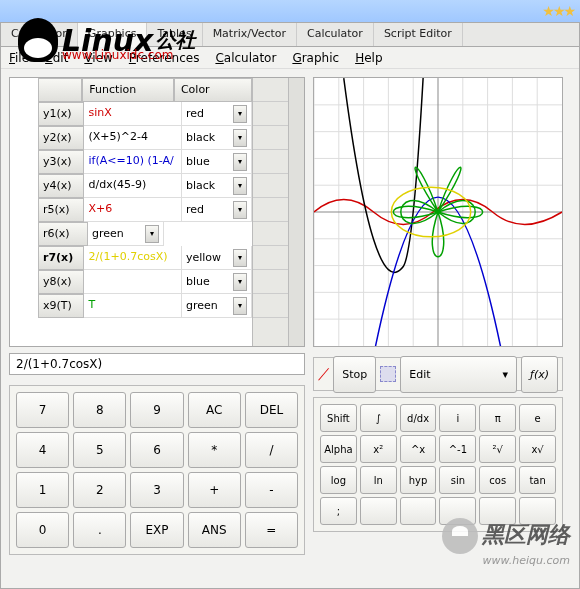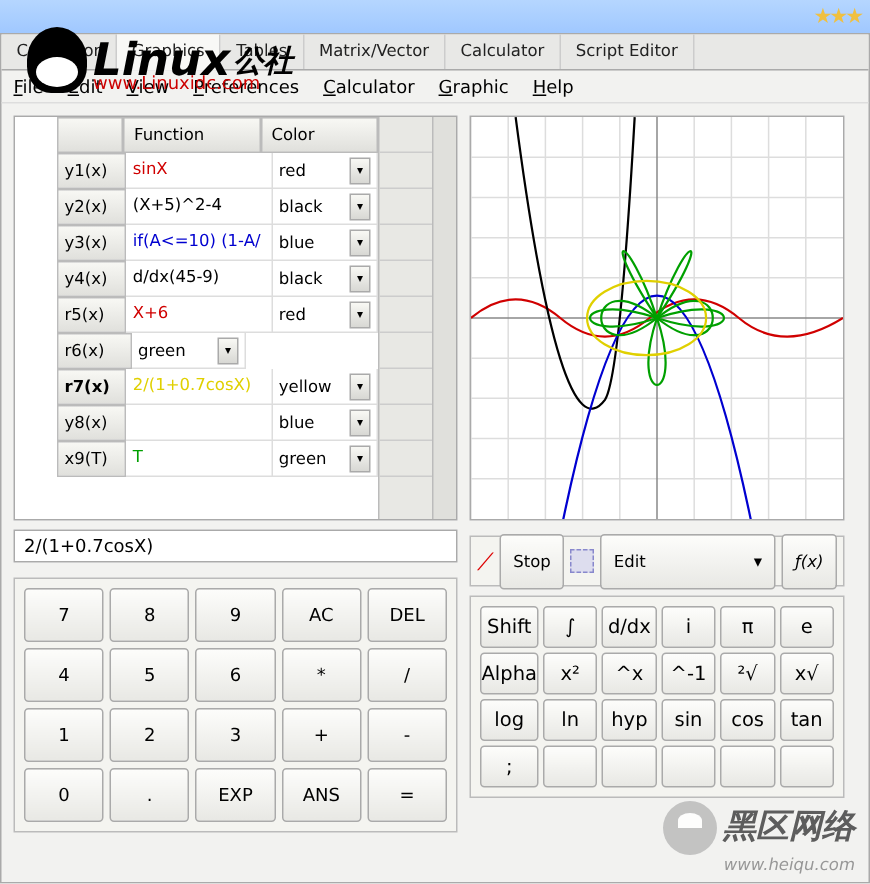--- a/index.html
+++ b/index.html
@@ -34,27 +34,27 @@
 .input-line { margin-top: 6px; border: 1px solid #aaa; background: #fff; padding: 3px 6px; font-size: 12px; height: 22px; }
 .keypad { margin-top: 10px; border: 1px solid #bbb; background: #f4f4f0; padding: 6px; }
 .keypad-grid { display: grid; grid-template-columns: repeat(5, 1fr); gap: 4px; }
 .key { height: 36px; background: linear-gradient(#fdfdfb,#e8e8e4); border: 1px solid #aaa; border-radius: 3px; font-size: 12px; cursor: pointer; display: flex; align-items: center; justify-content: center; }
 .graph { border: 1px solid #aaa; background: #fff; height: 270px; position: relative; }
 .graph svg { width: 100%; height: 100%; }
 .tool-row { margin-top: 10px; display: flex; gap: 4px; align-items: center; border: 1px solid #bbb; background: #f4f4f0; padding: 4px; height: 34px; }
 .tool-btn { height: 37px; background: linear-gradient(#fdfdfb,#e8e8e4); border: 1px solid #aaa; border-radius: 3px; font-size: 11px; padding: 0 8px; display: flex; align-items: center; cursor: pointer; }
 .sci-pad { margin-top: 6px; border: 1px solid #bbb; background: #f4f4f0; padding: 6px; }
 .sci-grid { display: grid; grid-template-columns: repeat(6, 1fr); gap: 3px; }
-.skey { height: 28px; background: linear-gradient(#fdfdfb,#e8e8e4); border: 1px solid #aaa; border-radius: 3px; font-size: 13px; cursor: pointer; display: flex; align-items: center; justify-content: center; }
+.skey { height: 28px; background: linear-gradient(#fdfdfb,#e8e8e4); border: 1px solid #aaa; border-radius: 3px; font-size: 10px; cursor: pointer; display: flex; align-items: center; justify-content: center; }
 .watermark1 { position: absolute; top: 18px; left: 18px; font-size: 30px; font-weight: bold; font-style: italic; color: #000; pointer-events: none; z-index: 10; display:flex; align-items:center; }
 .tux { width: 40px; height: 44px; background: #000; border-radius: 50% 50% 40% 40%; position: relative; margin-right: 4px; }
 .tux::before { content: ''; position: absolute; bottom: 4px; left: 6px; width: 28px; height: 20px; background: #fff; border-radius: 50%; }
 .watermark1 .sub { position: absolute; top: 30px; left: 44px; font-size: 12px; color: #c00; font-style: normal; font-weight: normal; }
 .watermark1 .cn { font-size: 20px; margin-left: 2px; }
-.watermark2 { position: absolute; bottom: 6px; right: 10px; pointer-events: none; z-index: 10; opacity: 0.85; text-align: right; }
+.watermark2 { position: absolute; bottom: 22px; right: 10px; pointer-events: none; z-index: 10; opacity: 0.85; text-align: right; }
 .watermark2 .main { font-size: 22px; font-weight: bold; font-style: italic; color: #444; }
 .watermark2 .sub { font-size: 11px; color: #888; font-style: italic; }
 .mush { display: inline-block; width: 36px; height: 36px; background: #bbb; border-radius: 50%; vertical-align: middle; margin-right: 4px; position: relative; }
 .mush::after { content: ''; position: absolute; top: 8px; left: 10px; width: 16px; height: 10px; background: #fff; border-radius: 50% 50% 0 0; }
 </style>
 </head>
 <body>
 
 <div class="titlebar">
   <span></span>

